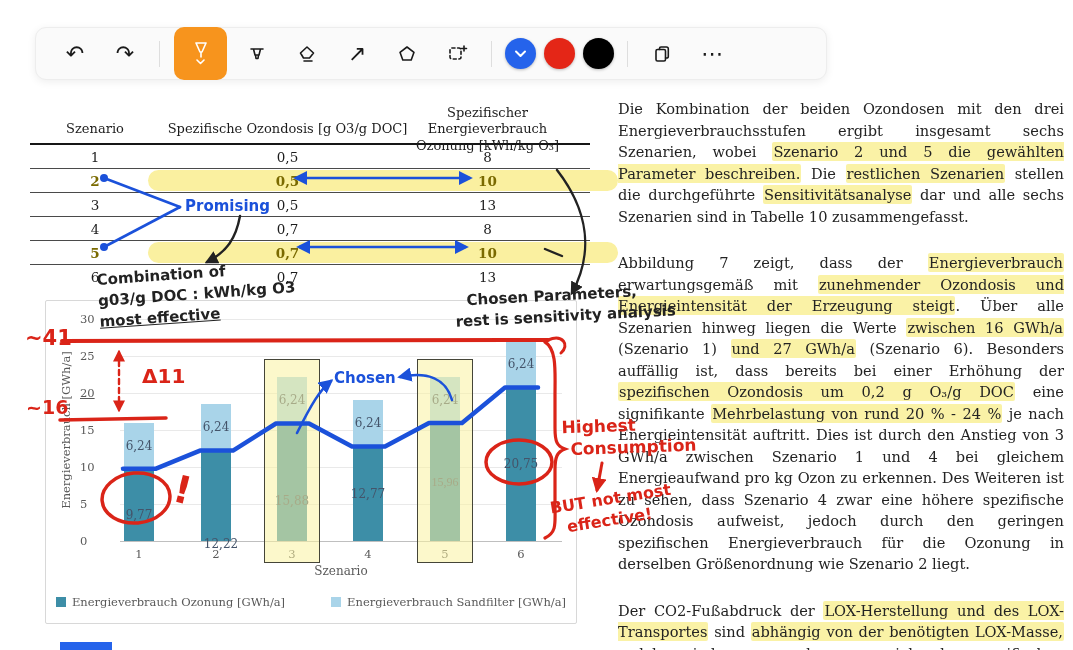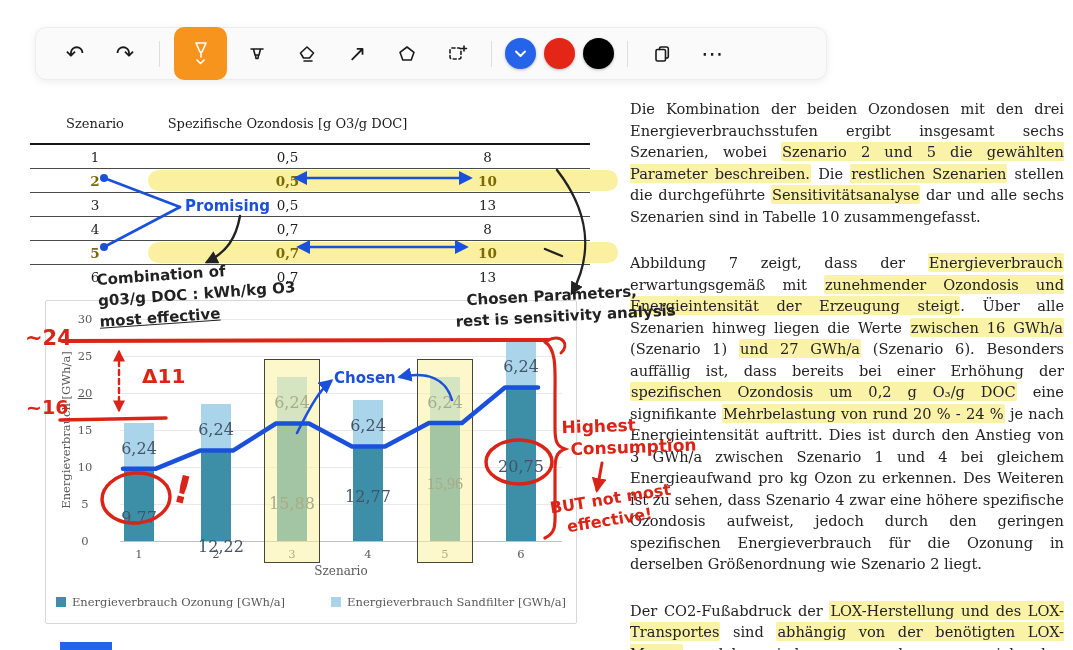--- a/index.html
+++ b/index.html
@@ -29,38 +29,38 @@
   .trow:last-child{border-bottom:none}
   .tcell{position:relative;z-index:1}
   .trow.hl .tcell{color:#7a6a00;font-weight:700}
   .pill{position:absolute;left:118px;right:-28px;top:1px;bottom:1px;background:#faf0a0;
         border-radius:11px;z-index:0}
   
   .chart{position:absolute;left:45px;top:300px;width:530px;height:322px;background:#fff;
          border:1px solid #d8d8d8;border-radius:2px;z-index:2;font-family:"DejaVu Serif",serif}
   .gline{position:absolute;height:1px;background:#e9e9e9}
   .gline.axis{background:#bfbfbf}
-  .ytick{position:absolute;left:22px;width:34px;text-align:center;font-size:11.5px;color:#595959}
+  .ytick{position:absolute;left:34px;width:34px;text-align:left;font-size:11.5px;color:#595959}
   .xtick{position:absolute;width:44px;text-align:center;font-size:11.5px;color:#595959;z-index:3}
   .ylab{position:absolute;left:-85px;top:122px;width:210px;text-align:center;
         transform:rotate(-90deg);font-size:11.5px;color:#595959}
   .xlab{position:absolute;left:170px;top:263px;width:250px;text-align:center;font-size:12px;color:#595959}
   .barseg{position:absolute;z-index:2}
-  .blabel{position:absolute;width:46px;text-align:center;font-size:16px;color:#44546a;z-index:3}
+  .blabel{position:absolute;width:46px;text-align:center;font-size:12px;color:#44546a;z-index:3}
   .hlbox{position:absolute;top:58px;height:204px;width:56px;background:rgba(250,243,160,.55);
          border:1.2px solid #454538;z-index:4;box-sizing:border-box}
   .linesvg{position:absolute;left:0;top:0;z-index:5}
   .legend{position:absolute;left:0;top:294px;width:530px;display:flex;justify-content:center;
           gap:46px;font-size:11.5px;color:#595959;z-index:3}
   .legend .li{display:flex;align-items:center;gap:6px}
   .legend .sq{width:10px;height:10px;display:inline-block}
   
   .article{position:absolute;left:618px;top:98px;width:446px;font-family:"DejaVu Serif",serif;
            font-size:14.6px;line-height:21.5px;color:#232323;text-align:justify;z-index:2}
-  .article p{margin:0 0 25px 12px}
+  .article p{margin:0 0 25px 0}
   .article mark{background:#faf2a6;color:inherit;padding:1px 1px;border-radius:2px}
   
   .anno-svg{position:absolute;left:0;top:0;z-index:20;pointer-events:none}
   .hand{font-family:"DejaVu Sans",sans-serif;font-weight:700;position:absolute;
         white-space:nowrap;z-index:21;pointer-events:none}
   .hand-red{color:#da2418}.hand-blue{color:#1b51da}.hand-black{color:#222}
   .u{text-decoration:underline}
   .bluestrip{position:absolute;left:60px;top:642px;width:52px;height:8px;background:#2563eb;z-index:5}
 </style>
 </head>
@@ -123,20 +123,24 @@
   </div>
   <div class="tbtn">
       <span class="glyph">⋯</span>
     </div>
 </div>
 
 <div class="tablewrap">
   <div class="thead">
     <div class="tcell">Szenario</div>
     <div class="tcell">Spezifische Ozondosis [g O3/g DOC]</div>
+    <div class="tcell">
+      <div>Spezifischer Energieverbrauch</div>
+        <div>Ozonung [kWh/kg O₃]</div>
+    </div>
   </div>
   <div id="table-rows">
       <div class="trow">
         <div class="tcell">1</div>
         <div class="tcell">0,5</div>
         <div class="tcell">8</div>
       </div>
       <div class="trow hl">
         <div class="pill"></div>
         <div class="tcell">2</div>
@@ -289,21 +293,21 @@
 <div class="hand hand-black" style="left:98px;top:263px;font-size:15px;line-height:21px;transform:rotate(-4deg)">
   <div>Combination of</div>
   <div>g03/g DOC : kWh/kg O3</div>
   <div class="u">most effective</div>
 </div>
 <div class="hand hand-black" style="left:455px;top:285px;font-size:15px;line-height:21px;transform:rotate(-3deg)">
   <div style="margin-left:12px">Chosen Parameters,</div>
   <div>rest is sensitivity analysis</div>
 </div>
 <div class="hand hand-blue" style="left:334px;top:369px;font-size:15px">Chosen</div>
-<div class="hand hand-red" style="left:25px;top:326px;font-size:21px">~24</div>
+<div class="hand hand-red" style="left:25px;top:326px;font-size:21px">~41</div>
 <div class="hand hand-red" style="left:26px;top:396px;font-size:19px">~16</div>
 <div class="hand hand-red" style="left:142px;top:364px;font-size:20px">Δ11</div>
 <div class="hand hand-red" style="left:174px;top:468px;font-size:38px;transform:rotate(14deg)">!</div>
 <div class="hand hand-red" style="left:562px;top:414px;font-size:17px;line-height:22px;transform:rotate(-2deg)">
   <div>Highest</div>
   <div style="margin-left:8px">Consumption</div>
 </div>
 <div class="hand hand-red" style="left:551px;top:488px;font-size:16px;line-height:21px;transform:rotate(-9deg)">
   <div>BUT not most</div>
   <div style="margin-left:14px">effective!</div>

